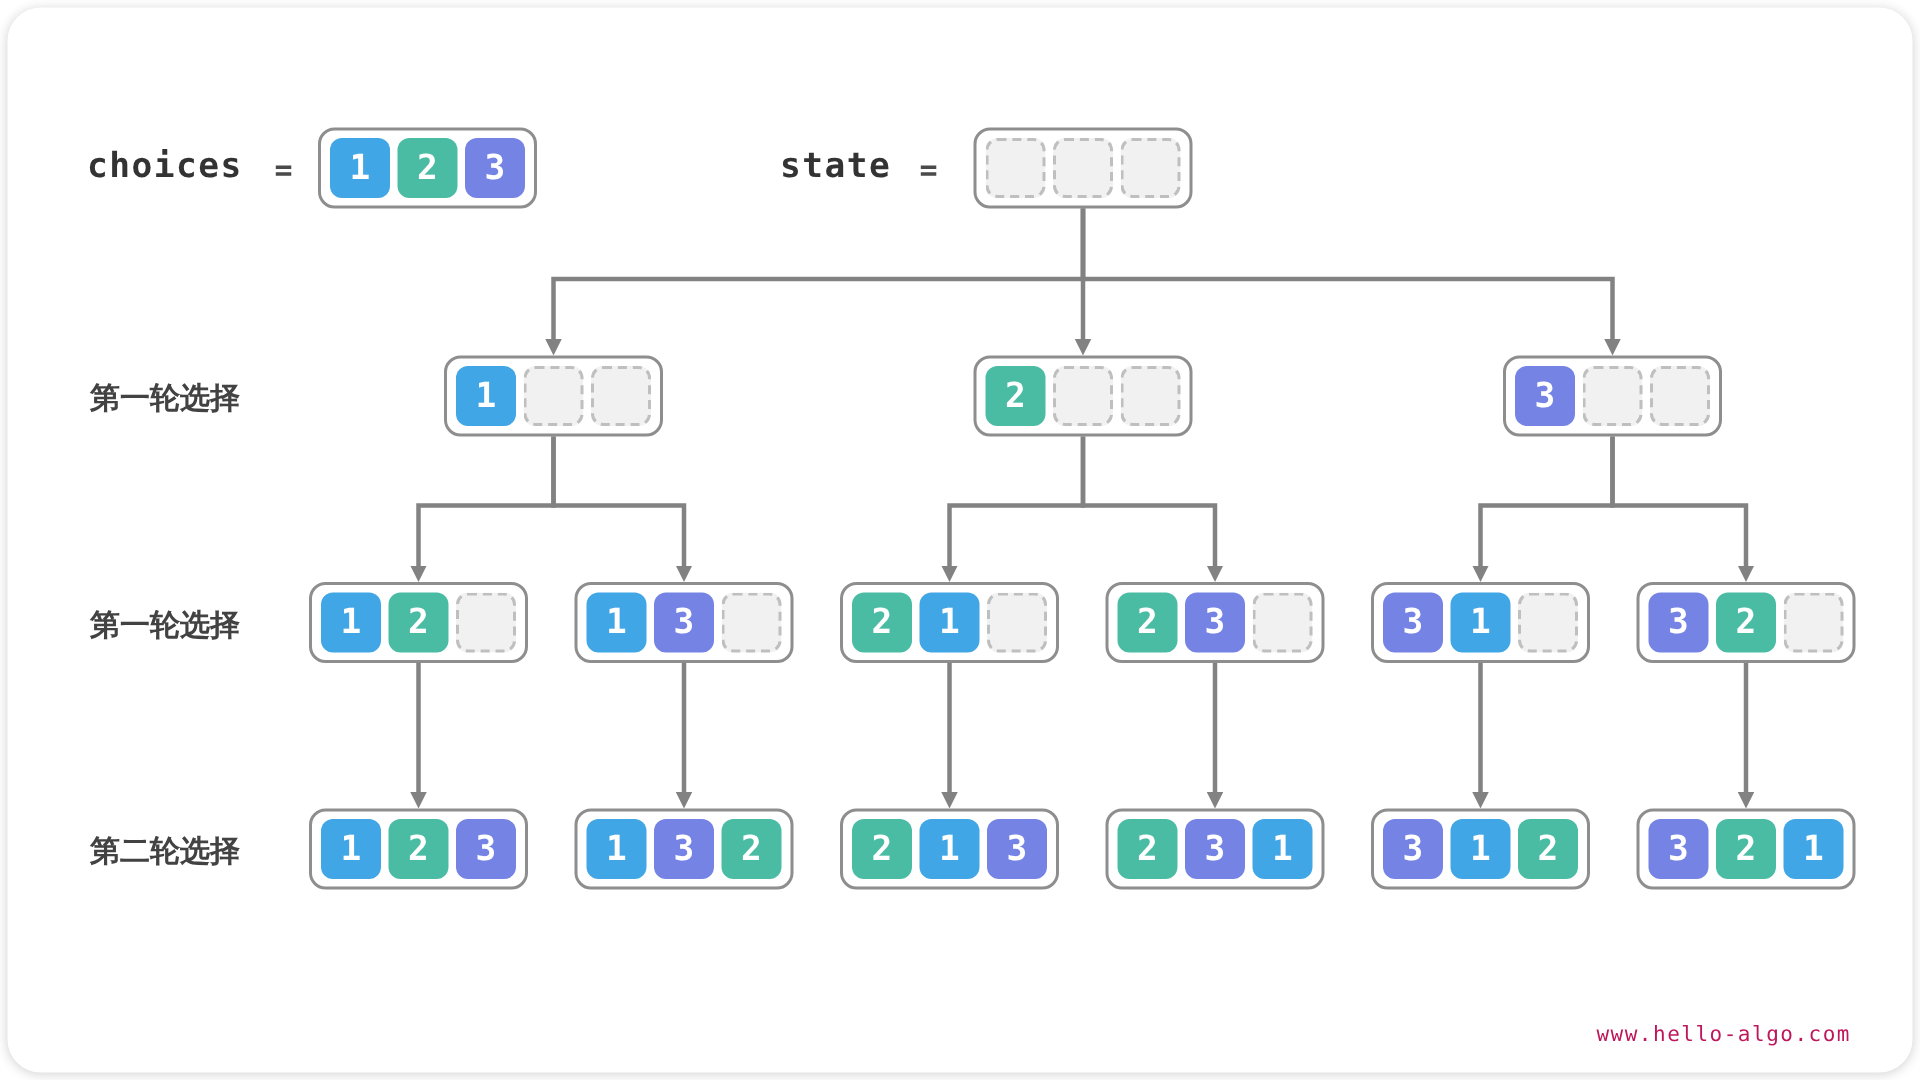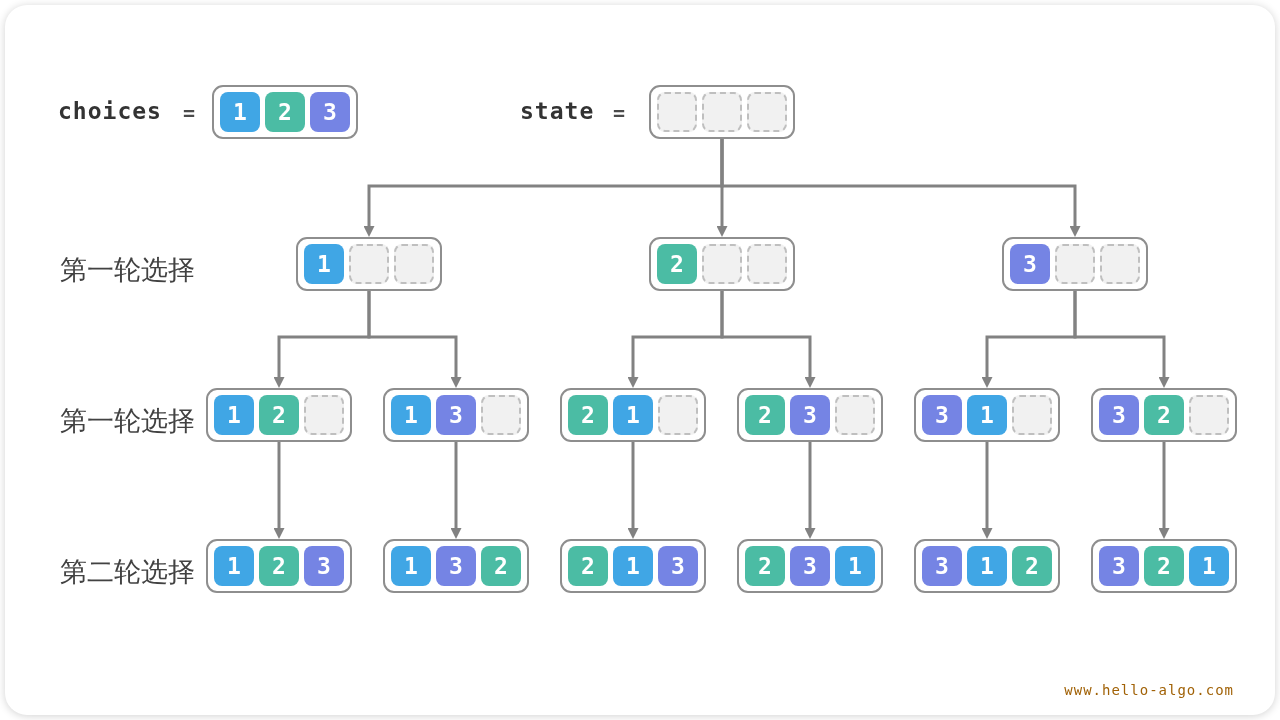--- a/index.html
+++ b/index.html
@@ -6,34 +6,34 @@
   #screen{position:relative;width:1280px;height:720px;overflow:hidden;
           font-family:"Liberation Sans",sans-serif;}
   .card{position:absolute;left:5px;top:5px;right:5px;bottom:5px;background:#ffffff;
         border-radius:22px;box-shadow:0 1px 8px rgba(0,0,0,0.18);}
   #arrow-layer{position:absolute;left:0;top:0;pointer-events:none;}
   .arrow{fill:none;stroke-width:3;}
   .var-label{position:absolute;font-family:"DejaVu Sans Mono","Liberation Mono",monospace;
              font-weight:bold;font-size:23px;color:#333333;letter-spacing:1px;white-space:nowrap;}
   .eq{position:absolute;font-family:"DejaVu Sans Mono","Liberation Mono",monospace;
       font-weight:bold;font-size:20px;color:#4a4a4a;}
-  .row-label{position:absolute;left:60px;font-size:27px;font-weight:400;color:#424242;
+  .row-label{position:absolute;left:60px;font-size:20px;font-weight:700;color:#424242;
              white-space:nowrap;}
   #row-label-1{top:252px;}
   #row-label-2{top:403px;}
   #row-label-3{top:554px;}
   .box{position:absolute;width:146px;height:54px;box-sizing:border-box;background:#ffffff;
        border:2px solid #8E8E8E;border-radius:11px;display:flex;align-items:center;
        justify-content:center;gap:5px;padding:5px;}
   .cell{width:40px;height:40px;box-sizing:border-box;border-radius:8px;display:flex;
         align-items:center;justify-content:center;color:#ffffff;
         font-family:"DejaVu Sans Mono","Liberation Mono",monospace;
         font-weight:bold;font-size:23px;}
   .cell.empty{background:#F1F1F1;border:2px dashed #BFBFBF;}
-  .watermark{position:absolute;right:46px;bottom:22px;font-size:14px;color:#a16207;
+  .watermark{position:absolute;right:46px;bottom:22px;font-size:14px;color:#be185d;
              font-family:"DejaVu Sans Mono","Liberation Mono",monospace;letter-spacing:1px;}
 </style>
 </head>
 <body>
 
 <div id="screen">
   <div class="card"></div>
 
   <svg id="arrow-layer" width="1280" height="720">
     <defs>

